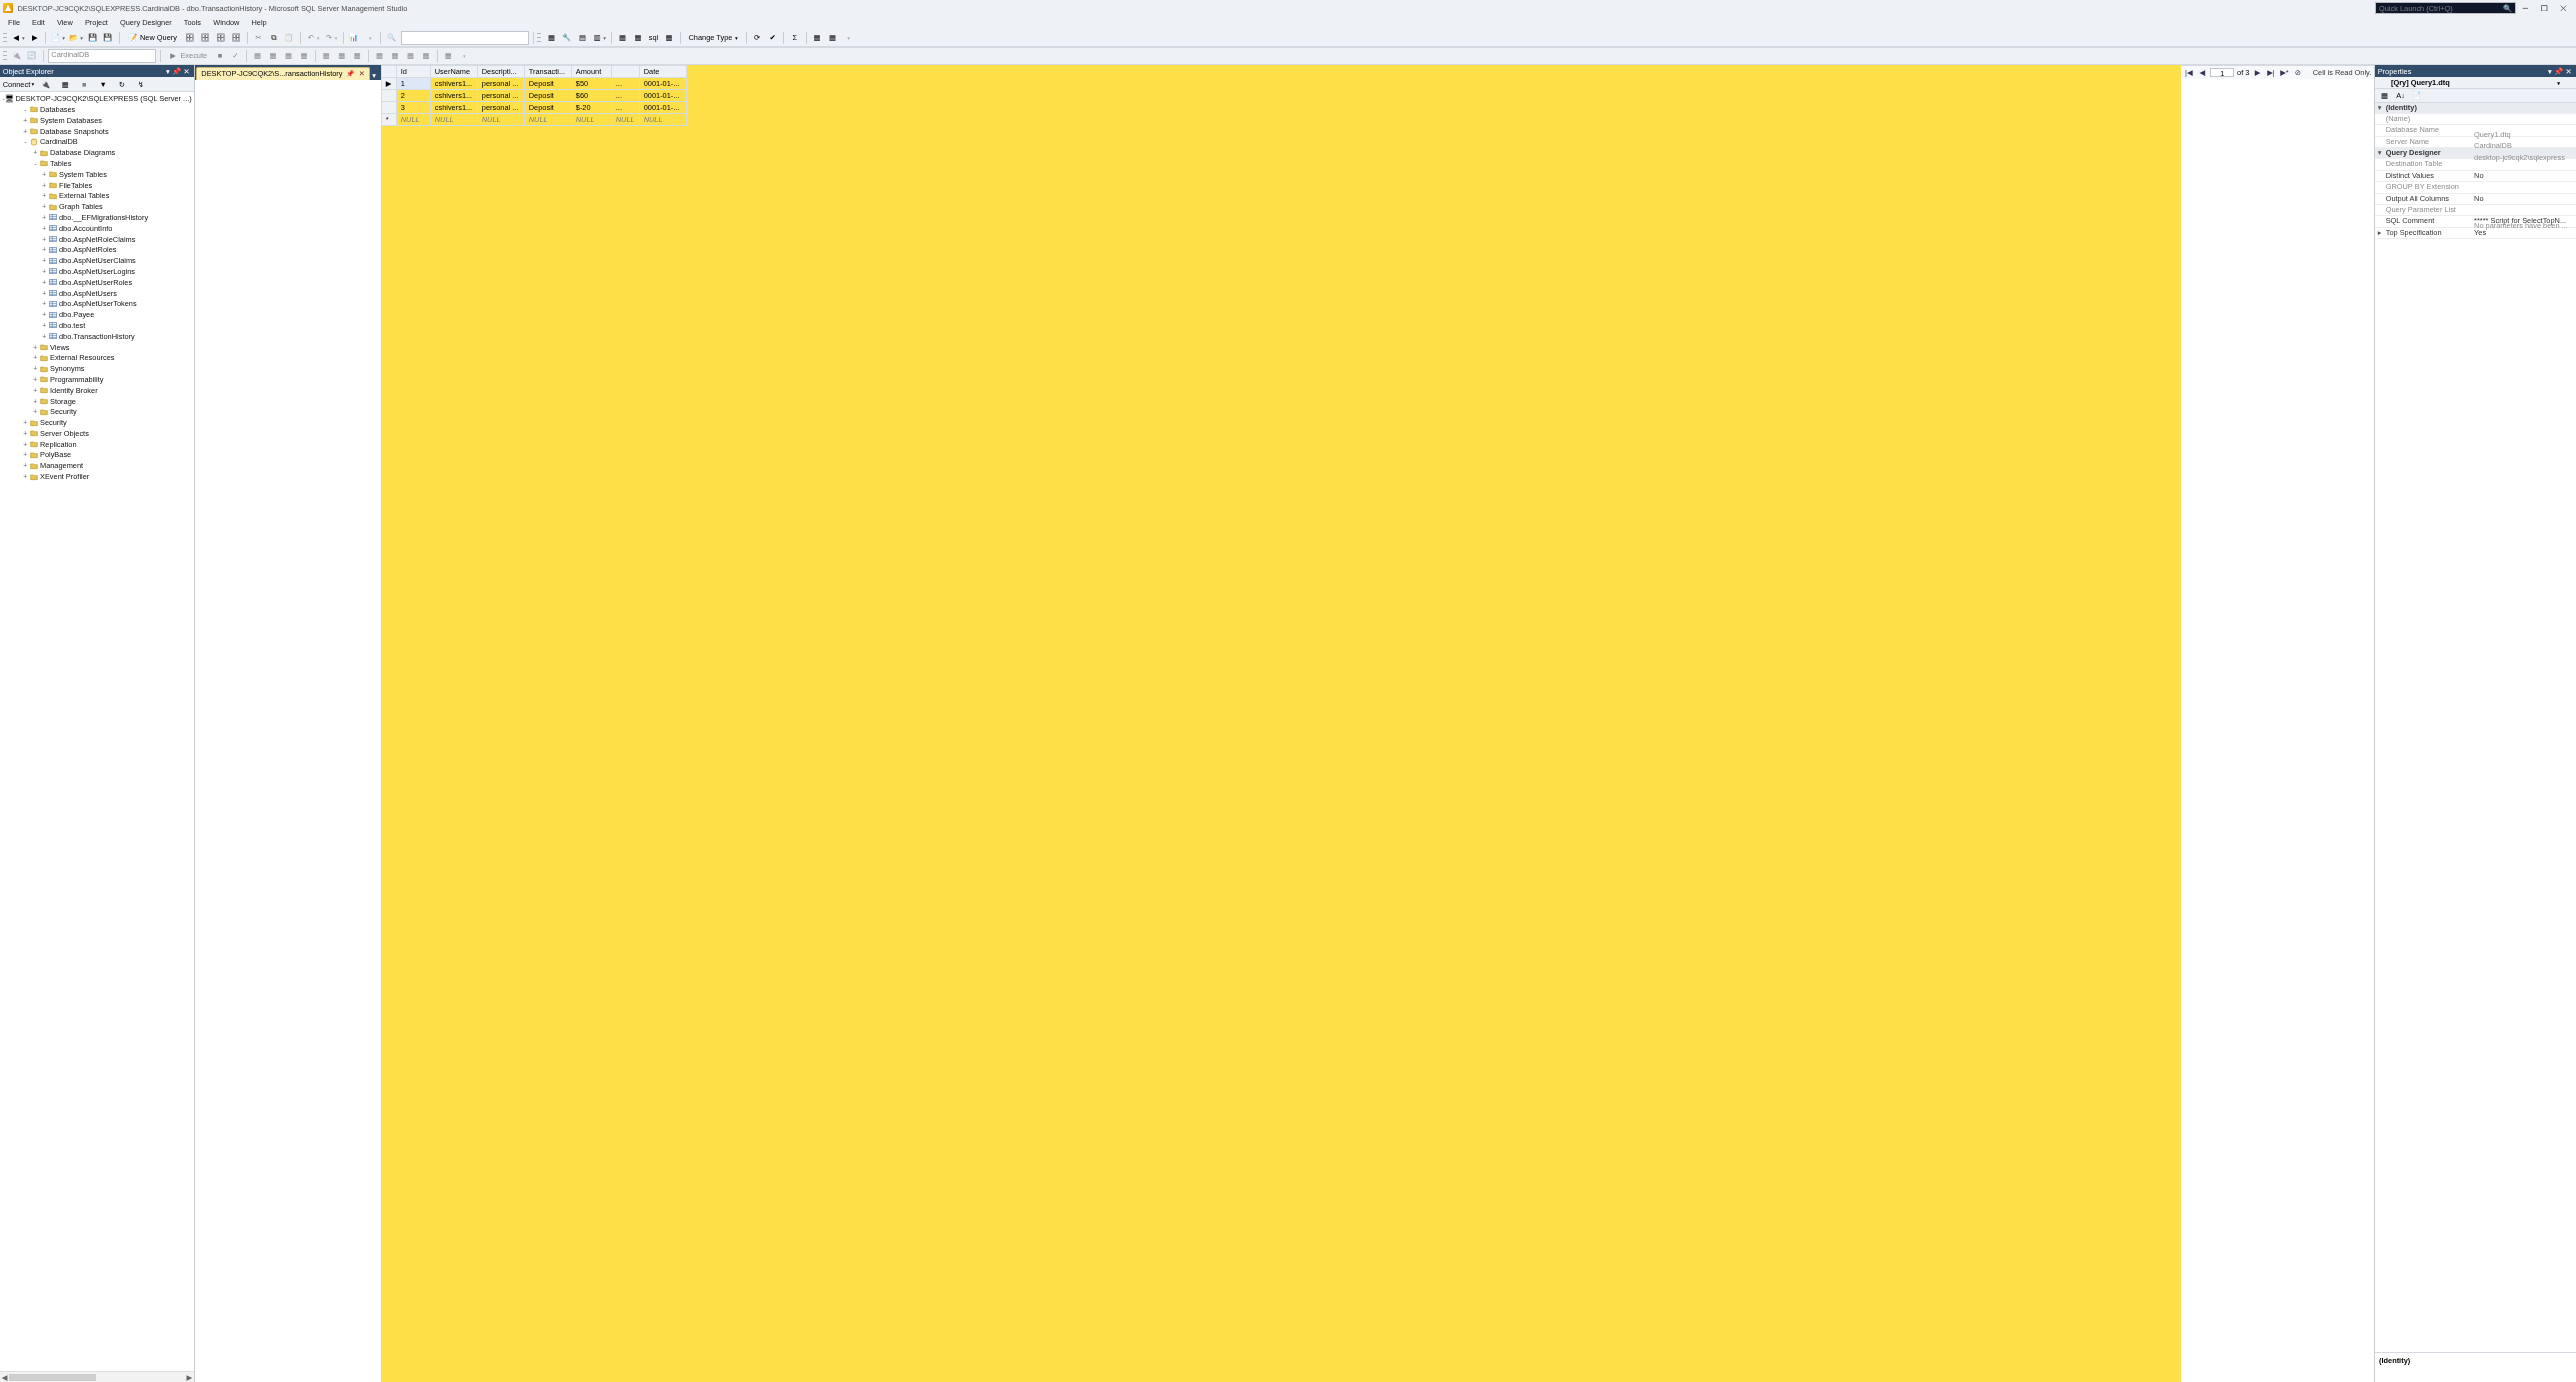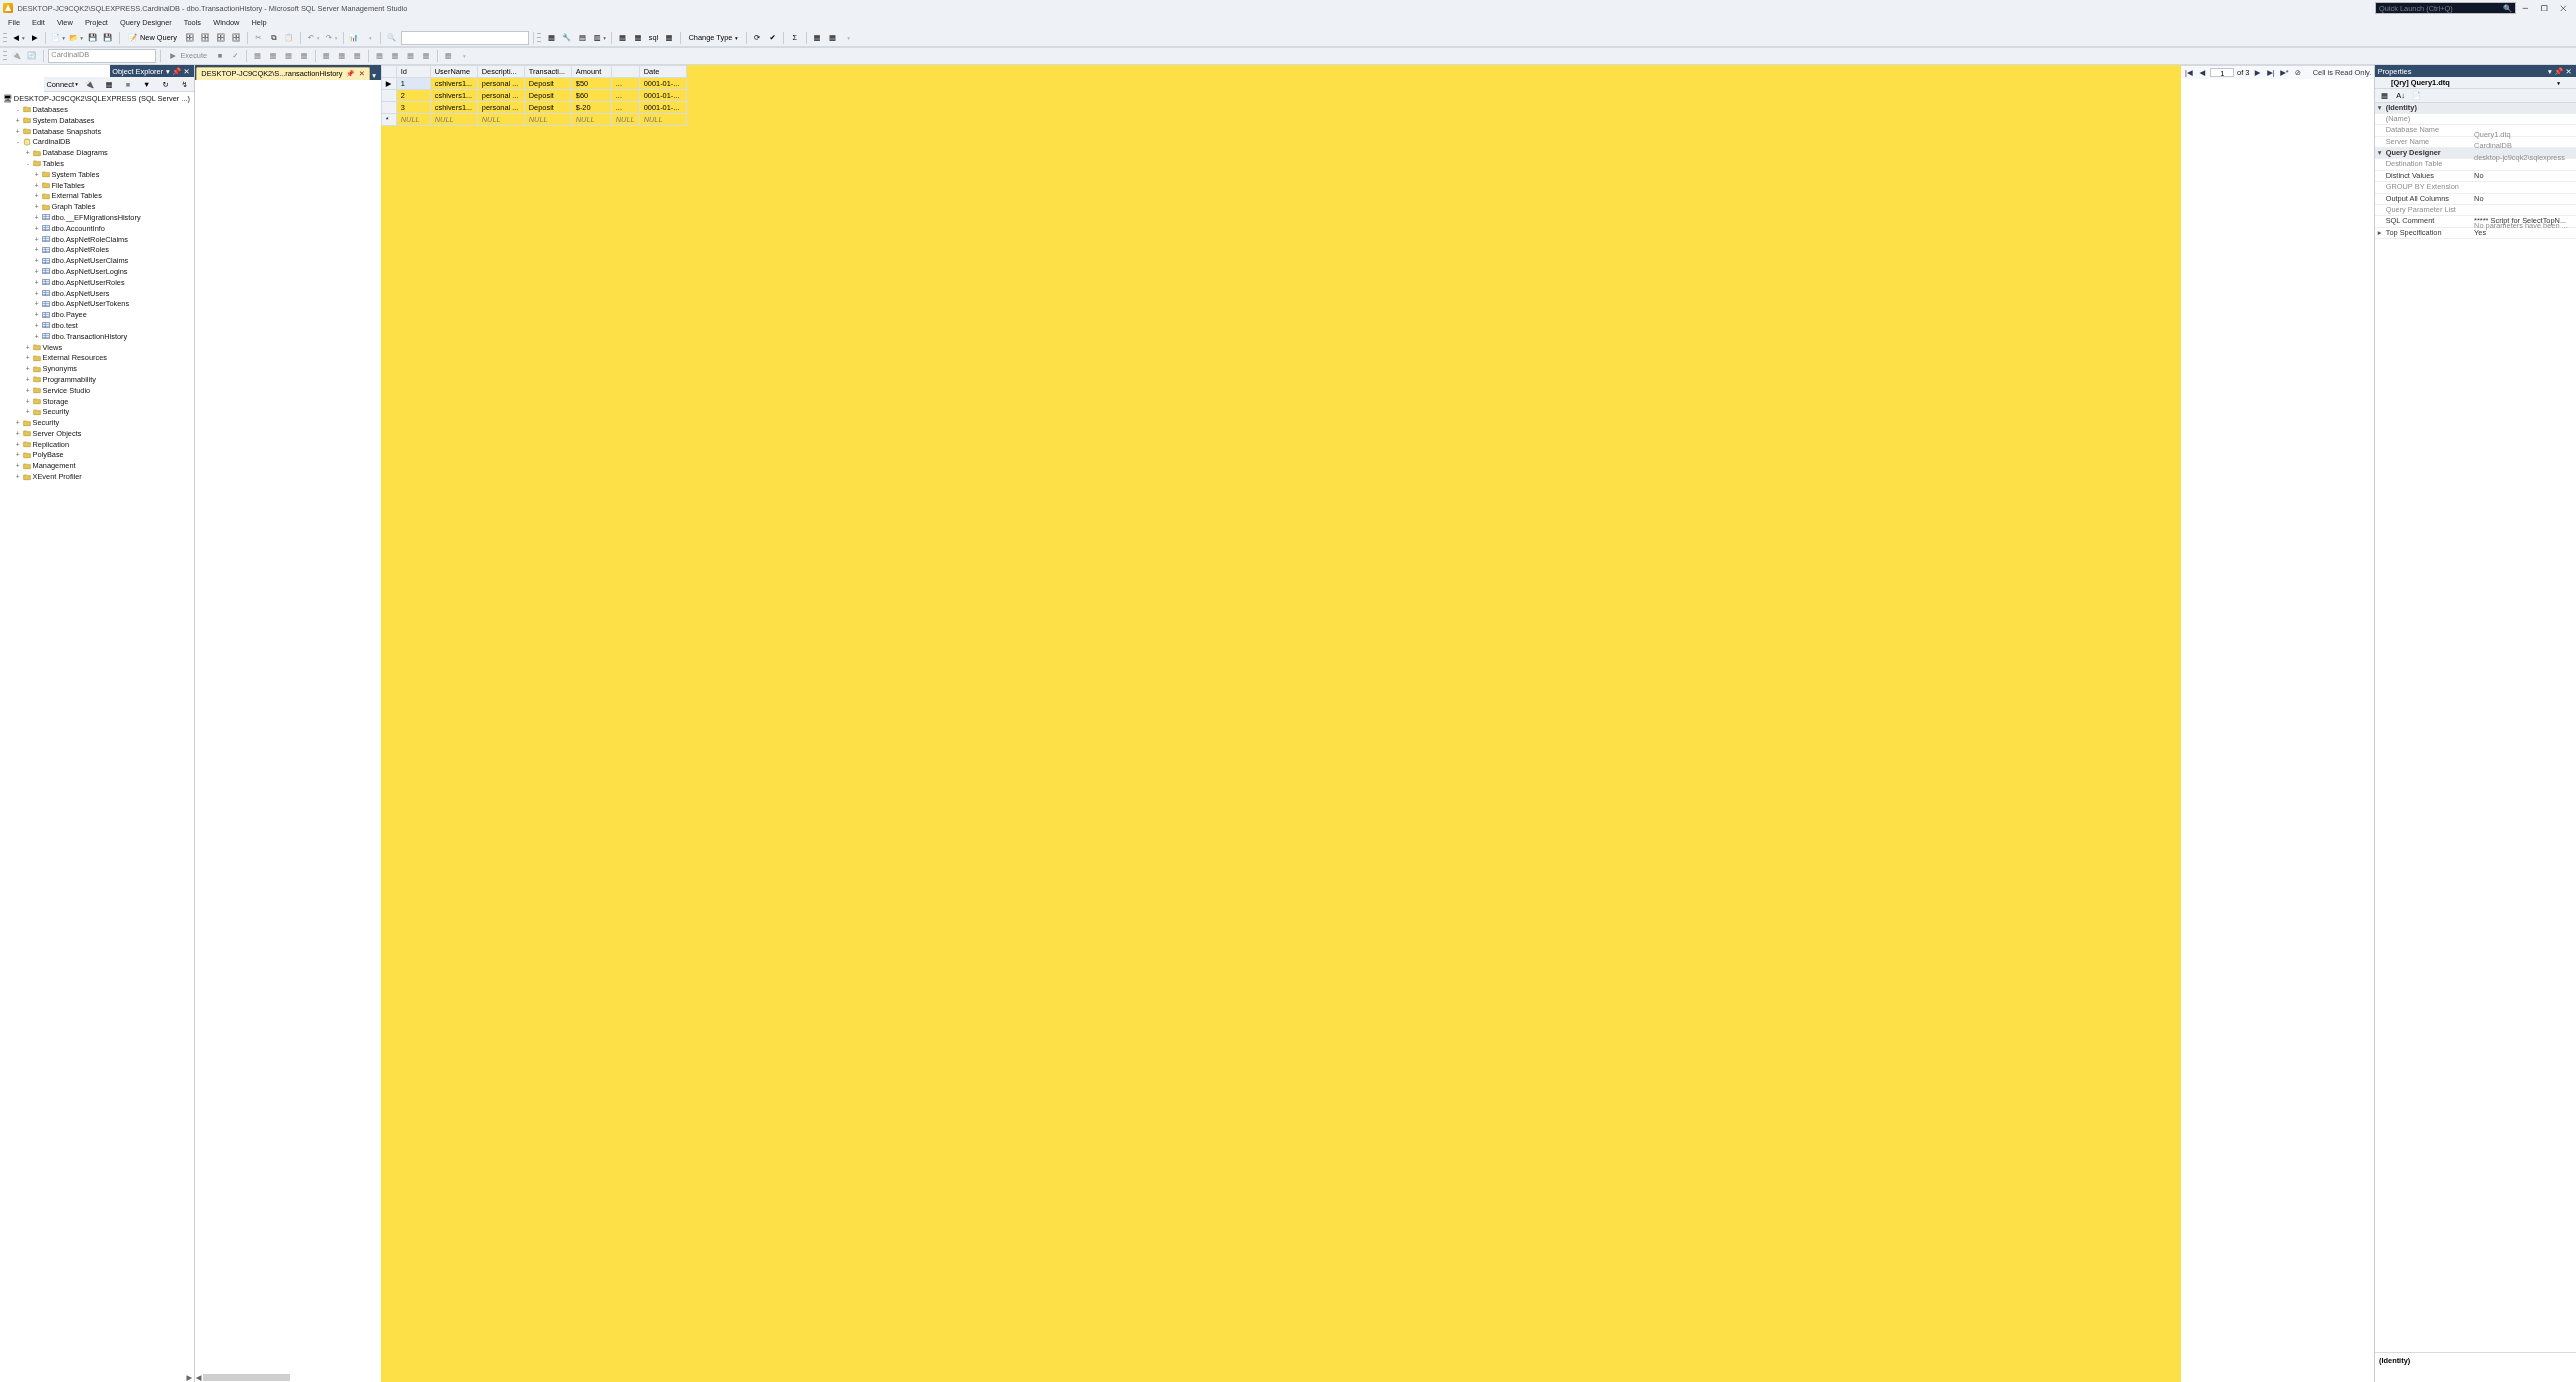--- a/index.html
+++ b/index.html
@@ -31,21 +31,21 @@
 .tb-text-btn.muted { opacity:.45; }
 .tb-input { height:13.5px; border:0.7px solid #c1c5cc; background:#fff; }
 .tb-input.db { width: 108px; padding:0 2.7px; color:#888; }
 .tb-input.find { width: 128px; padding:0 2.7px; }
 .grip { width:4px; height:12px; display:flex; flex-direction:column; justify-content:space-around; margin-right:1.3px;}
 .grip span{height:0.7px;background:#b0b4bb;}
 .icon-sq { width:9.4px; height:9.4px; display:flex; align-items:center; justify-content:center; }
 
 
 .main { position:absolute; left:0; right:0; top:65px; bottom:0; display:flex; }
-.obj-explorer { width: 195px; display:flex; flex-direction:column; border-right:0.7px solid #c7cbd2; background:#fff;align-items:flex-end; }
+.obj-explorer { width: 195px; display:flex; flex-direction:column; border-right:0.7px solid #c7cbd2; background:#fff; }
 .panel-header { height:12px; background:#324d6b; color:#fff; display:flex; align-items:center; padding:0 2.7px; font-size:7.4px;}
 .panel-header .title { flex:1; }
 .panel-header .icon-small{ width:9.4px; display:flex; justify-content:center;}
 .oe-toolbar { height:15px; background:#eef1f6; border-bottom:0.7px solid #d5d9e0; display:flex; align-items:center; padding:0 2.7px; gap:5.4px;}
 .oe-toolbar .connect-btn{ display:flex; align-items:center;}
 .tree { flex:1; overflow:auto; padding:1.3px 0 1.3px 1.3px; }
 .tree-row { display:flex; align-items:center; height:10.8px; white-space:nowrap; padding-right:4px;}
 .tree-row .twisty { width:8px; color:#666; font-size:6.7px; text-align:center;}
 .tree-row .node-icon { width:9.4px; height:9.4px; margin-right:1.3px; display:flex; align-items:center; justify-content:center;}
 .tree-row .label { color:#111;}
@@ -606,21 +606,21 @@
             </span>
             <span class="label">Programmability</span>
           </div>
           <div class="tree-row indent-3">
             <span class="twisty">+</span>
             <span class="node-icon">
               <svg class="svg-folder" viewBox="0 0 12 12">
                 <path fill="#e8c558" stroke="#b89a2e" d="M1 3h4l1 1h5v6H1z"></path>
               </svg>
             </span>
-            <span class="label">Service Studio</span>
+            <span class="label">Identity Broker</span>
           </div>
           <div class="tree-row indent-3">
             <span class="twisty">+</span>
             <span class="node-icon">
               <svg class="svg-folder" viewBox="0 0 12 12">
                 <path fill="#e8c558" stroke="#b89a2e" d="M1 3h4l1 1h5v6H1z"></path>
               </svg>
             </span>
             <span class="label">Storage</span>
           </div>

